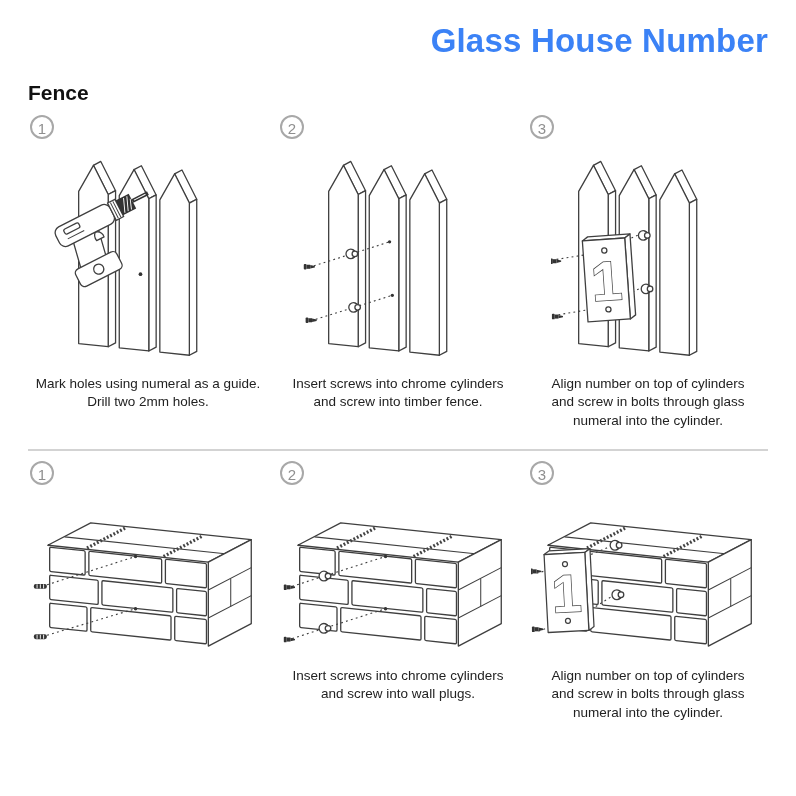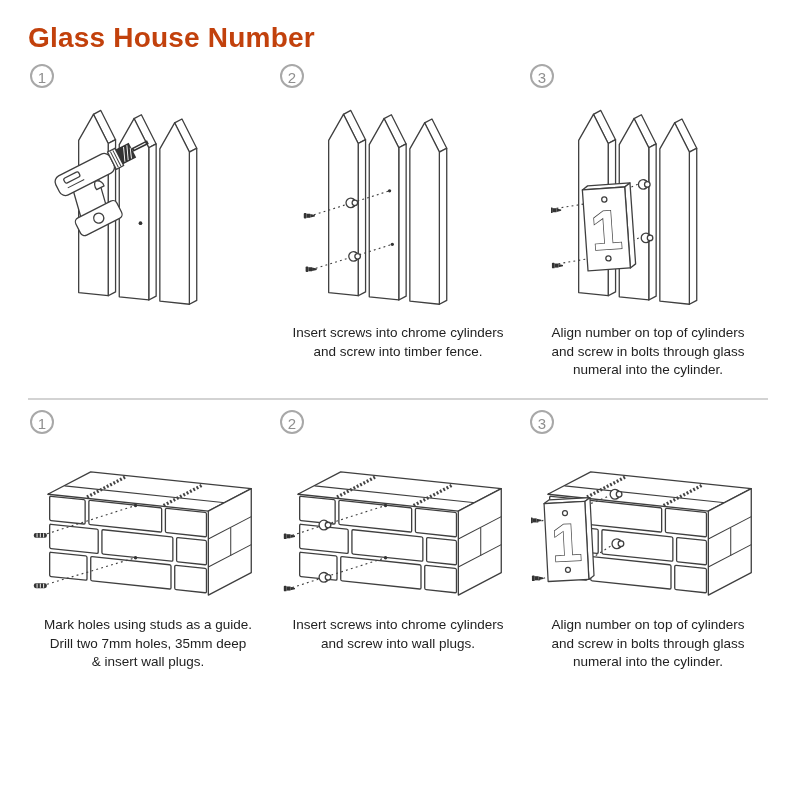--- a/index.html
+++ b/index.html
@@ -1,21 +1,21 @@
 <!DOCTYPE html>
 <html><head>
 <meta charset="utf-8">
 <style>
   html,body { margin:0; padding:0; background:#fff; }
   body { width:796px; height:796px; overflow:hidden;
          font-family:"Liberation Sans", sans-serif; color:#222; }
   .page { width:796px; height:796px; padding:0 28px; box-sizing:border-box; }
 
-  h1.title { margin:22px 0 0; text-align:left; font-size:28px; line-height:1.15;
-             font-weight:bold; color:#c2410c; letter-spacing:0.2px; }
+  h1.title { margin:22px 0 0; text-align:right; font-size:33px; line-height:1.15;
+             font-weight:bold; color:#3b82f6; letter-spacing:0.2px; }
   h2.section-heading { margin:20px 0 0; font-size:21px; line-height:1.2;
                        font-weight:bold; color:#111; }
   h2.brick-heading { margin-top:22px; }
 
   .steps { display:grid; grid-template-columns:repeat(3,1fr); column-gap:10px; }
   .step { display:flex; flex-direction:column; align-items:flex-start; }
 
   .badge { width:24px; height:24px; margin:10px 0 0 2px; border:2px solid #a8a8a8;
            border-radius:50%; color:#8f8f8f; font-size:15px; line-height:24px;
            text-align:center; box-sizing:border-box; }
@@ -124,31 +124,34 @@
       </g>
     </g>
   </defs>
 </svg>
 
 <div class="page">
 
   <h1 class="title">Glass House Number</h1>
 
   <section>
+    <h2 class="section-heading">Fence</h2>
     <div class="steps">
 
       <div class="step">
         <div class="badge">1</div>
         <div class="art fence-art">
           <svg viewBox="0 0 210 245" height="226">
             <use href="#fence"></use>
             <circle class="dk" cx="97" cy="140" r="2"></circle>
             <use href="#drill" transform="translate(2,92) rotate(-27)"></use>
           </svg>
         </div>
+        <p class="caption">Mark holes using numeral as a guide.
+Drill two 2mm holes.</p>
       </div>
 
       <div class="step">
         <div class="badge">2</div>
         <div class="art fence-art">
           <svg viewBox="0 0 210 245" height="226">
             <use href="#fence"></use>
             <line class="dash" x1="14" y1="131" x2="96" y2="105"></line>
             <line class="dash" x1="16" y1="189" x2="99" y2="163"></line>
             <circle class="dk" cx="96" cy="105" r="1.8"></circle>
@@ -198,23 +201,20 @@
           <svg viewBox="0 0 250 180" height="168">
             <use href="#bricks"></use>
             <line class="dash" x1="12" y1="100" x2="112" y2="68"></line>
             <line class="dash" x1="12" y1="154" x2="112" y2="124"></line>
             <circle class="dk" cx="112" cy="68" r="1.8"></circle>
             <circle class="dk" cx="112" cy="124" r="1.8"></circle>
             <use href="#plug" transform="translate(10,100)"></use>
             <use href="#plug" transform="translate(10,154)"></use>
           </svg>
         </div>
-        <p class="caption brick-cap">Mark holes using studs as a guide.
-Drill two 7mm holes, 35mm deep
-&amp; insert wall plugs.</p>
       </div>
 
       <div class="step">
         <div class="badge">2</div>
         <div class="art brick-art">
           <svg viewBox="0 0 250 180" height="168">
             <use href="#bricks"></use>
             <line class="dash" x1="12" y1="100" x2="112" y2="68"></line>
             <line class="dash" x1="12" y1="156" x2="112" y2="124"></line>
             <circle class="dk" cx="112" cy="68" r="1.8"></circle>

